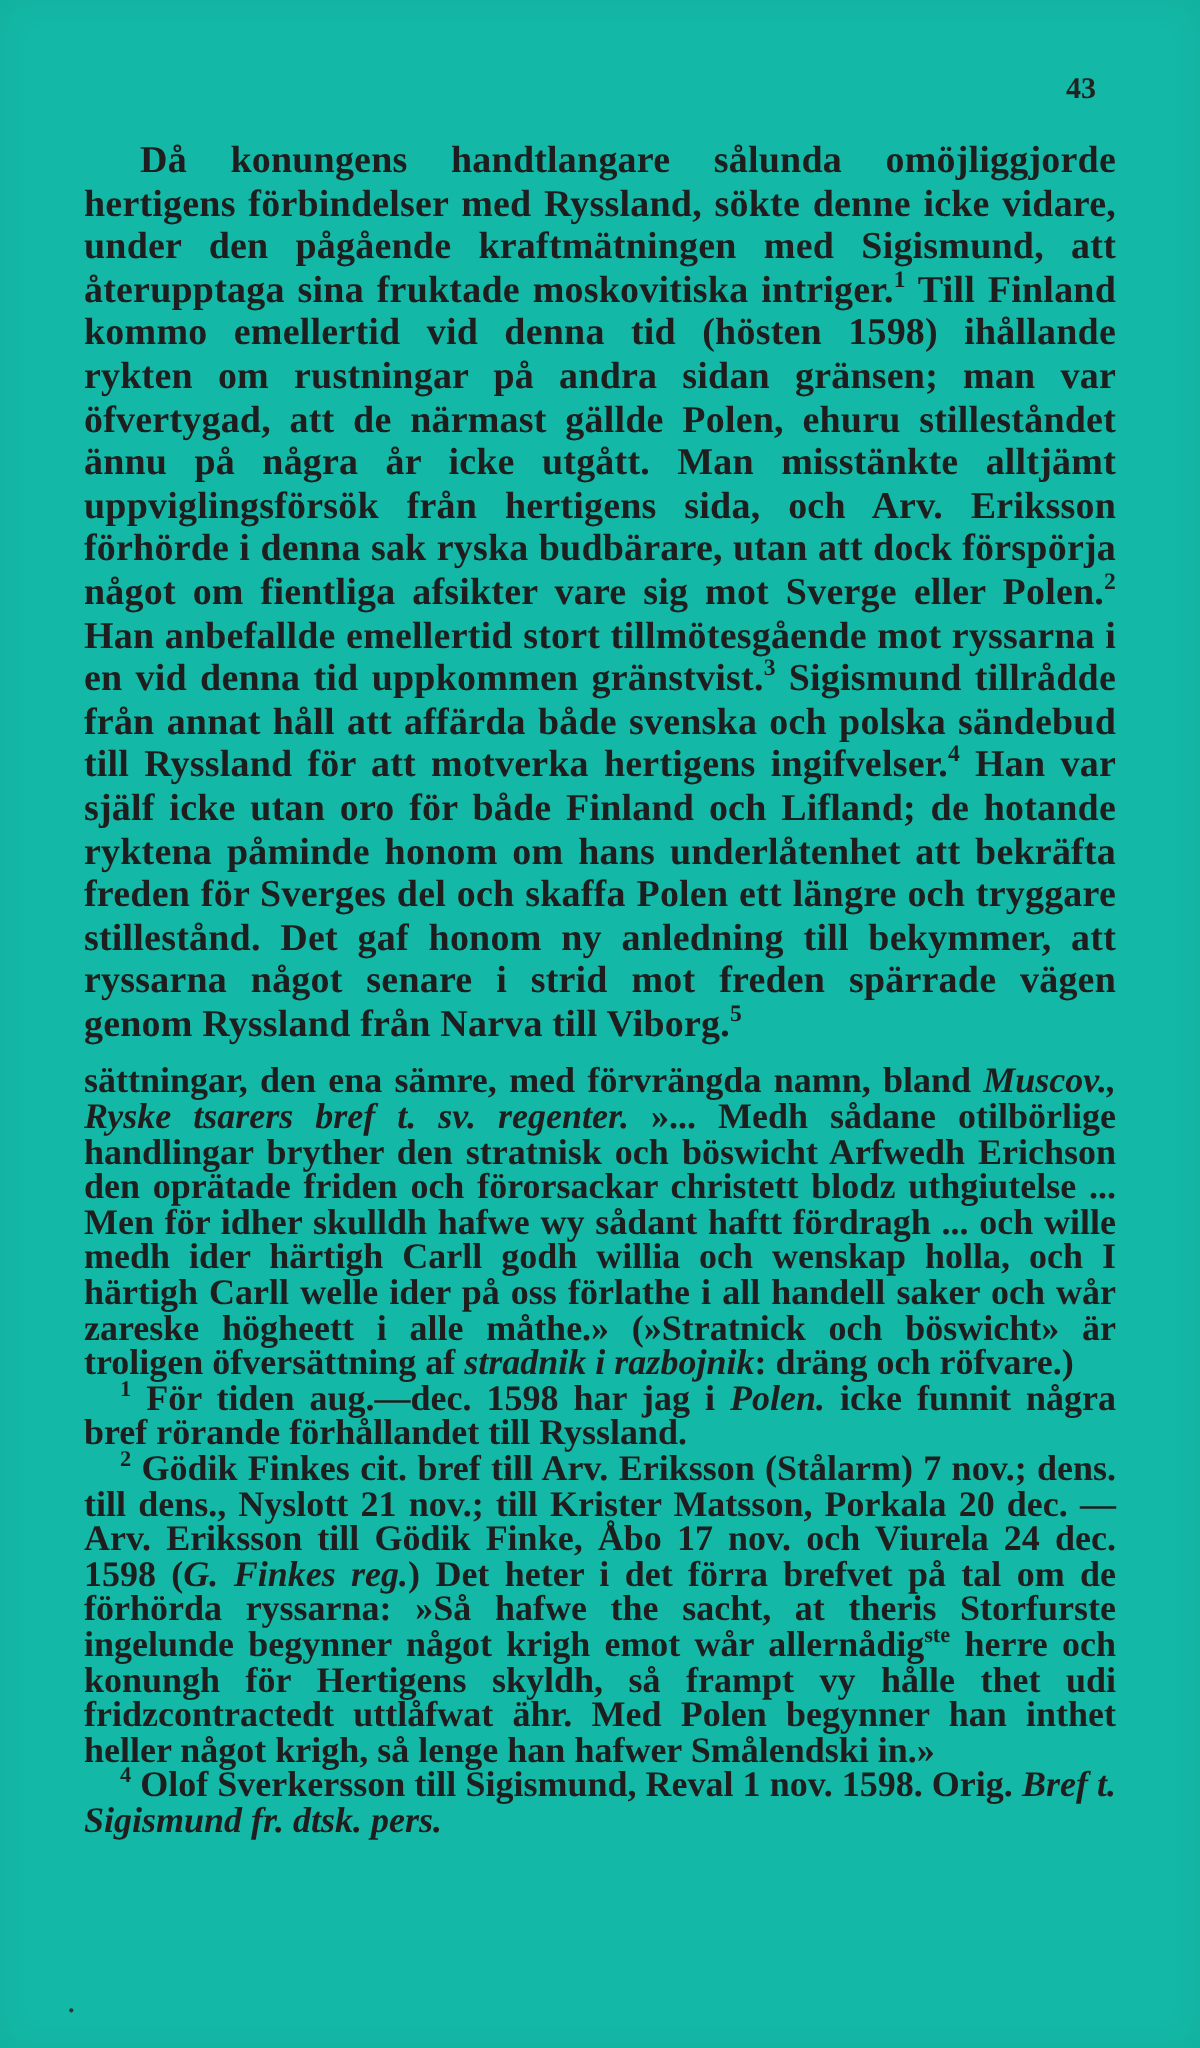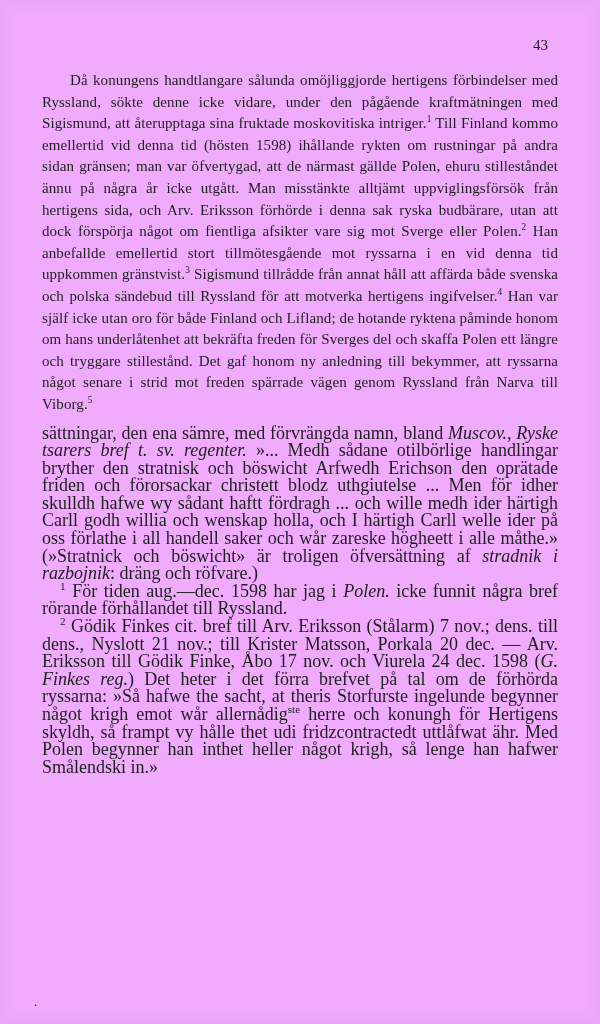--- a/index.html
+++ b/index.html
@@ -8,37 +8,38 @@
     height: 1024px;
     background: #f4f4f1;
     font-family: "Liberation Serif", serif;
     color: #1e1e1e;
     position: relative;
     overflow: hidden;
   }
   .page {
     position: absolute;
     inset: 0;
-    background: #f0abfc;
+    background: #14b8a6;
     box-sizing: border-box;
     padding: 36px 42px 16px 42px;
     box-shadow: inset 0 0 18px rgba(0,0,0,0.05);
+    font-weight: bold;
   }
   .page-number {
     text-align: right;
     font-size: 15px;
     line-height: 18px;
     padding-right: 10px;
     margin-bottom: 16px;
     color: #222;
   }
   .body-text p {
     margin: 0;
     text-align: justify;
-    font-size: 15px;
+    font-size: 19px;
     line-height: 21.6px;
     text-indent: 28px;
     letter-spacing: 0.1px;
   }
   .footnotes {
     margin-top: 9px;
   }
   .footnotes p {
     margin: 0;
     text-align: justify;
@@ -72,17 +73,18 @@
   <div class="page-number">43</div>
 
   <main class="body-text">
     <p><span>Då konungens handtlangare sålunda omöjliggjorde hertigens förbindelser med Ryssland, sökte denne icke vidare, under den pågående kraftmätningen med Sigismund, att återupptaga sina fruktade moskovitiska intriger.</span><sup>1</sup><span>  Till Finland kommo emellertid vid denna tid (hösten 1598) ihållande rykten om rustningar på andra sidan gränsen; man var öfvertygad, att de närmast gällde Polen, ehuru stilleståndet ännu på några år icke utgått.  Man misstänkte alltjämt uppviglingsförsök från hertigens sida, och Arv. Eriksson förhörde i denna sak ryska budbärare, utan att dock förspörja något om fientliga afsikter vare sig mot Sverge eller Polen.</span><sup>2</sup><span>  Han anbefallde emellertid stort tillmötesgående mot ryssarna i en vid denna tid uppkommen gränstvist.</span><sup>3</sup><span>  Sigismund tillrådde från annat håll att affärda både svenska och polska sändebud till Ryssland för att motverka hertigens ingifvelser.</span><sup>4</sup><span>  Han var själf icke utan oro för både Finland och Lifland; de hotande ryktena påminde honom om hans underlåtenhet att bekräfta freden för Sverges del och skaffa Polen ett längre och tryggare stillestånd.  Det gaf honom ny anledning till bekymmer, att ryssarna något senare i strid mot freden spärrade vägen genom Ryssland från Narva till Viborg.</span><sup>5</sup></p>
   </main>
 
   <section class="footnotes">
     <p class="cont"><span>sättningar, den ena sämre, med förvrängda namn, bland </span><span class="italic">Muscov., Ryske tsarers bref t. sv. regenter.</span><span> »... Medh sådane otilbörlige handlingar bryther den stratnisk och böswicht Arfwedh Erichson den oprätade friden och förorsackar christett blodz uthgiutelse ... Men för idher skulldh hafwe wy sådant haftt fördragh ... och wille medh ider härtigh Carll godh willia och wenskap holla, och I härtigh Carll welle ider på oss förlathe i all handell saker och wår zareske högheett i alle måthe.»  (»Stratnick och böswicht» är troligen öfversättning af </span><span class="italic">stradnik i razbojnik</span><span>: dräng och röfvare.)</span></p>
     <p><sup>1</sup><span> För tiden aug.—dec. 1598 har jag i </span><span class="italic">Polen.</span><span> icke funnit några bref rörande förhållandet till Ryssland.</span></p>
     <p><sup>2</sup><span> Gödik Finkes cit. bref till Arv. Eriksson (Stålarm) 7 nov.; dens. till dens., Nyslott 21 nov.; till Krister Matsson, Porkala 20 dec. — Arv. Eriksson till Gödik Finke, Åbo 17 nov. och Viurela 24 dec. 1598 (</span><span class="italic">G. Finkes reg.</span><span>) Det heter i det förra brefvet på tal om de förhörda ryssarna: »Så hafwe the sacht, at theris Storfurste ingelunde begynner något krigh emot wår allernådig</span><sup>ste</sup><span> herre och konungh för Hertigens skyldh, så frampt vy hålle thet udi fridzcontractedt uttlåfwat ähr.  Med Polen begynner han inthet heller något krigh, så lenge han hafwer Smålendski in.»</span></p>
+    <p><sup>4</sup><span> Olof Sverkersson till Sigismund, Reval 1 nov. 1598.  Orig. </span><span class="italic">Bref t. Sigismund fr. dtsk. pers.</span></p>
   </section>
 
   <div class="corner-mark">.</div>
 
 </div>
 
 </body></html>

